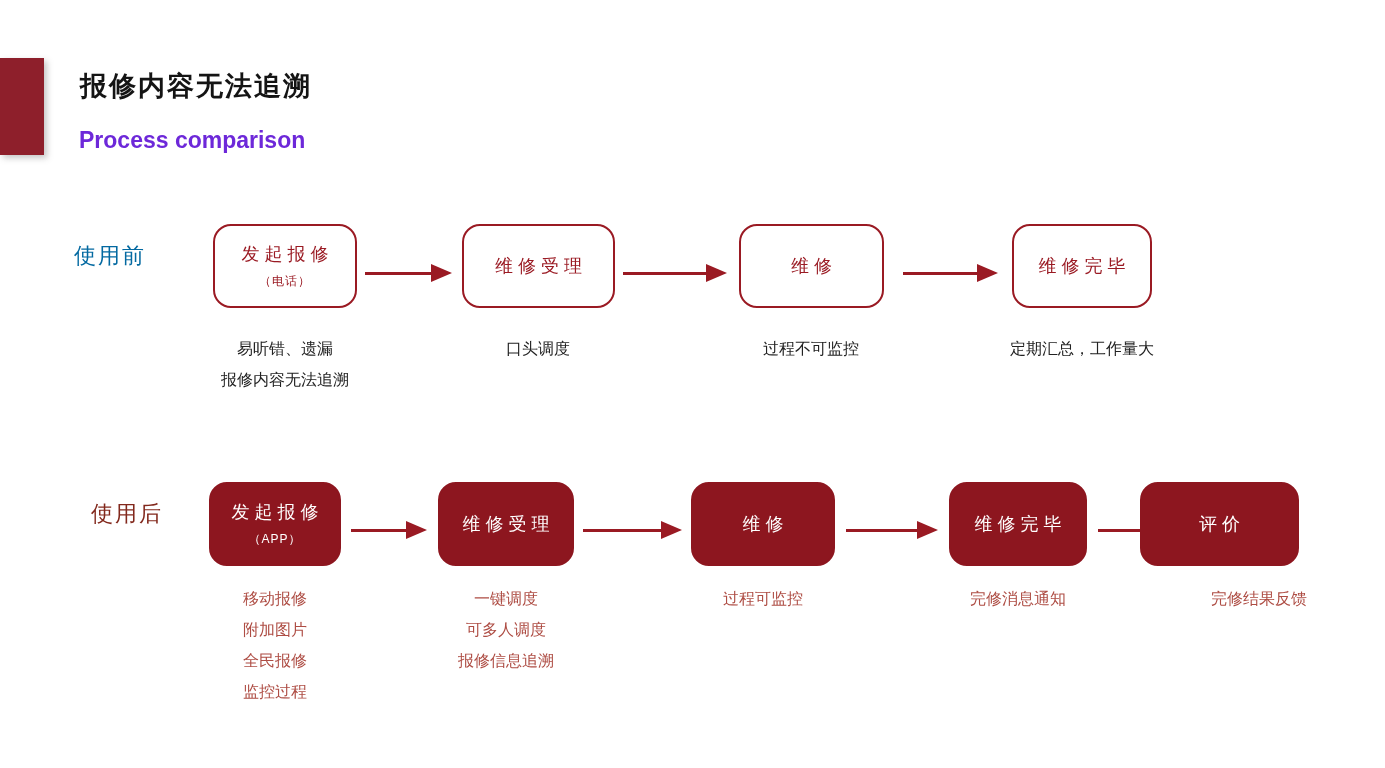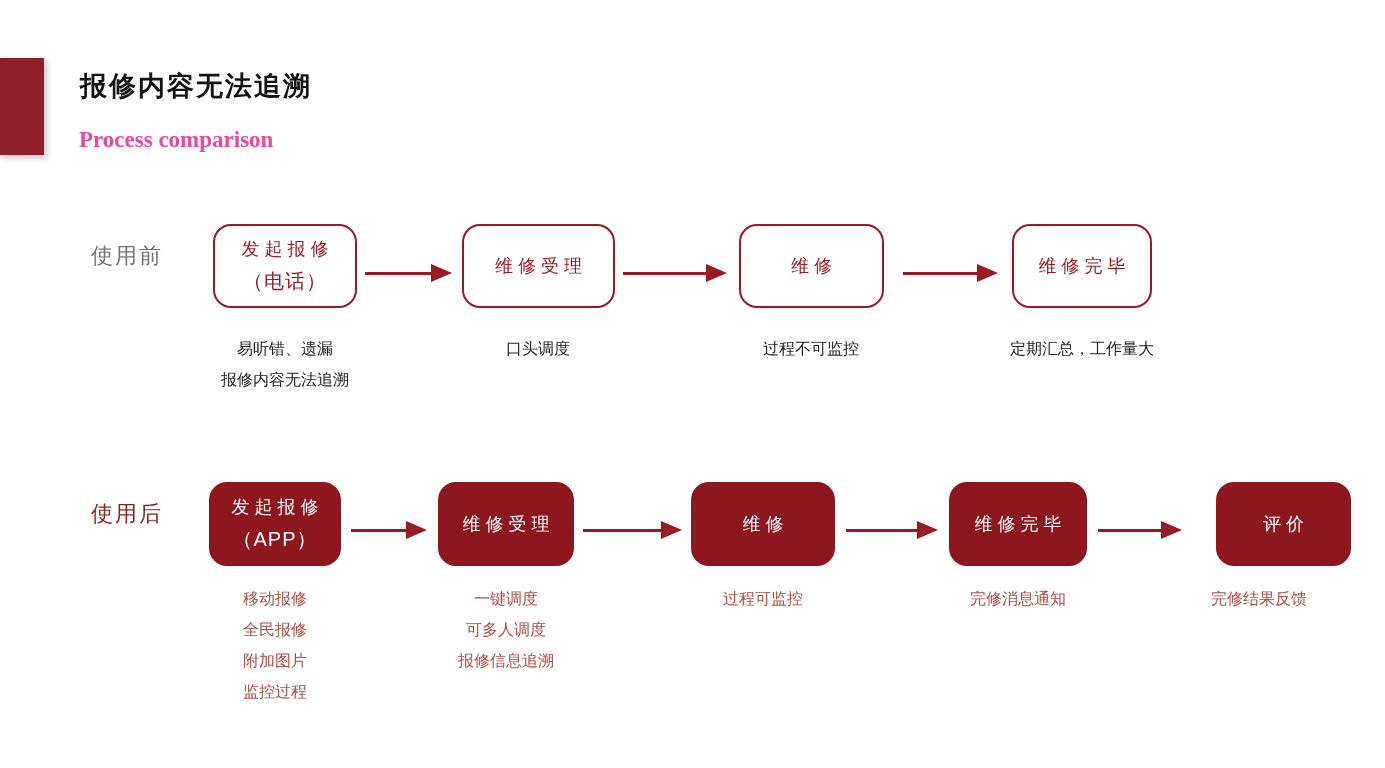--- a/index.html
+++ b/index.html
@@ -16,53 +16,53 @@
     position: absolute; left: 0; top: 58px; width: 44px; height: 97px;
     background: #8e1f2b;
     box-shadow: 3px 3px 6px rgba(130,130,130,0.45);
   }
   .title {
     position: absolute; left: 80px; top: 68px;
     font-size: 27px; color: #141414; letter-spacing: 2px;
   }
   .subtitle {
     position: absolute; left: 79px; top: 127px;
-    font-size: 23px; color: #ec4899; font-family: Liberation Serif, serif;
+    font-size: 23px; color: #6d28d9;
   }
 
   
   .row-label { position: absolute; font-size: 22px; letter-spacing: 2px; }
-  .row-label.before { left: 91px; top: 241px; color: #737373; }
+  .row-label.before { left: 74px; top: 241px; color: #0369a1; }
   .row-label.after  { left: 91px; top: 499px; color: #82281c; }
 
   
   .fbox {
     position: absolute; height: 84px;
     border-radius: 18px;
     display: flex; flex-direction: column; align-items: center; justify-content: center;
     gap: 7px; text-align: center;
   }
   .fbox .box-label { font-size: 18px; letter-spacing: 5px; text-indent: 5px; }
-  .fbox .box-sublabel { font-size: 20px; letter-spacing: 1px; }
+  .fbox .box-sublabel { font-size: 12px; letter-spacing: 1px; }
   .row1 .fbox {
     top: 224px; background: #ffffff;
     border: 2px solid #9a1a23; color: #9a1a23;
   }
   .row2 .fbox {
     top: 482px; background: #8d161f; border: 2px solid #8d161f; color: #ffffff;
   }
   .r1s1 { left: 213px;  width: 144px; }
   .r1s2 { left: 462px;  width: 153px; }
   .r1s3 { left: 739px;  width: 145px; }
   .r1s4 { left: 1012px; width: 140px; }
   .r2s1 { left: 209px;  width: 132px; }
   .r2s2 { left: 438px;  width: 136px; }
   .r2s3 { left: 691px;  width: 144px; }
   .r2s4 { left: 949px;  width: 138px; }
-  .r2s5 { left: 1216px; width: 135px; }
+  .r2s5 { left: 1140px; width: 159px; }
 
   
   .arrow {
     position: absolute; height: 18px;
     display: flex; align-items: center;
   }
   .arrow .shaft { flex: 1; height: 3px; background: #9a1a23; }
   .arrow .head {
     width: 0; height: 0;
     border-top: 9px solid transparent;
@@ -179,22 +179,22 @@
   <div class="arrow r2a4">
       <span class="shaft"></span>
       <span class="head"></span>
     </div>
   <div class="fbox r2s5">
     <span class="box-label">评价</span>
   </div>
 
   <div class="notes r2n1">
     <div>移动报修</div>
+    <div>附加图片</div>
     <div>全民报修</div>
-    <div>附加图片</div>
     <div>监控过程</div>
   </div>
   <div class="notes r2n2">
     <div>一键调度</div>
     <div>可多人调度</div>
     <div>报修信息追溯</div>
   </div>
   <div class="notes r2n3">
     <div>过程可监控</div>
   </div>

